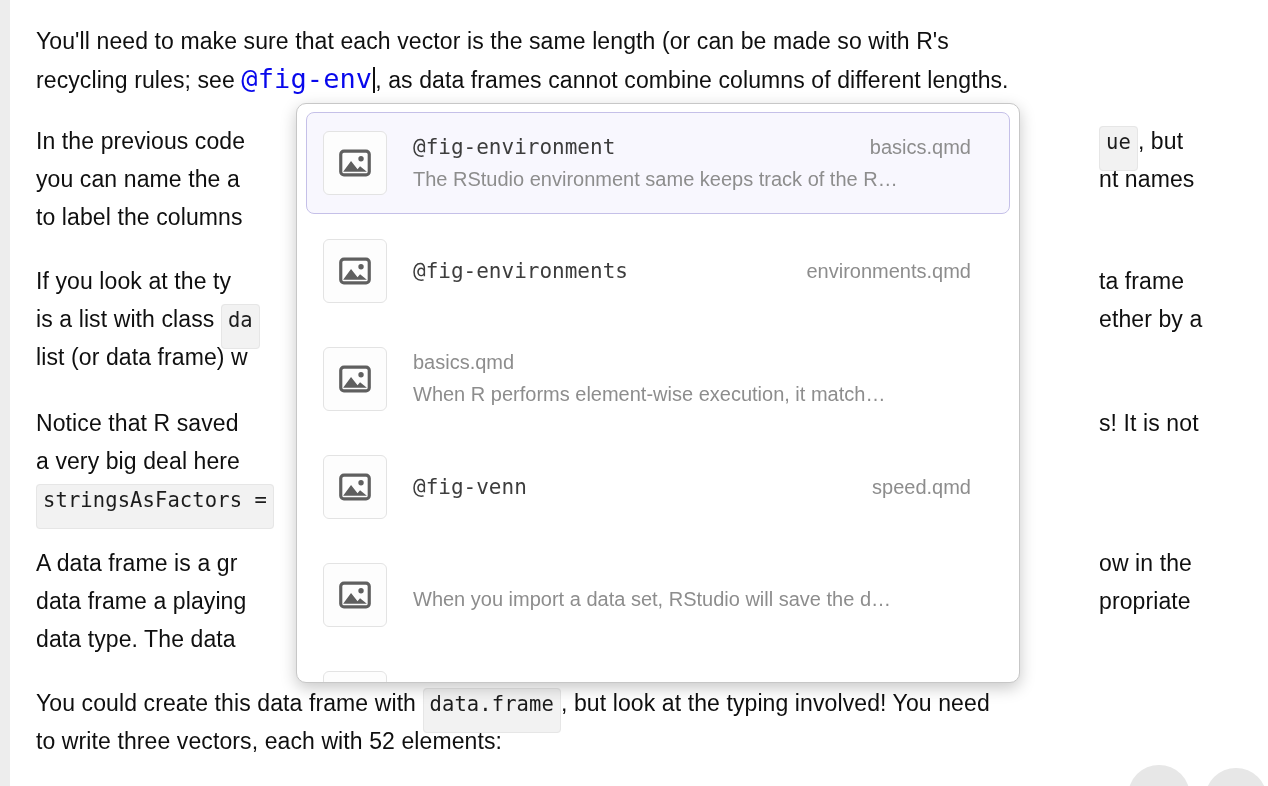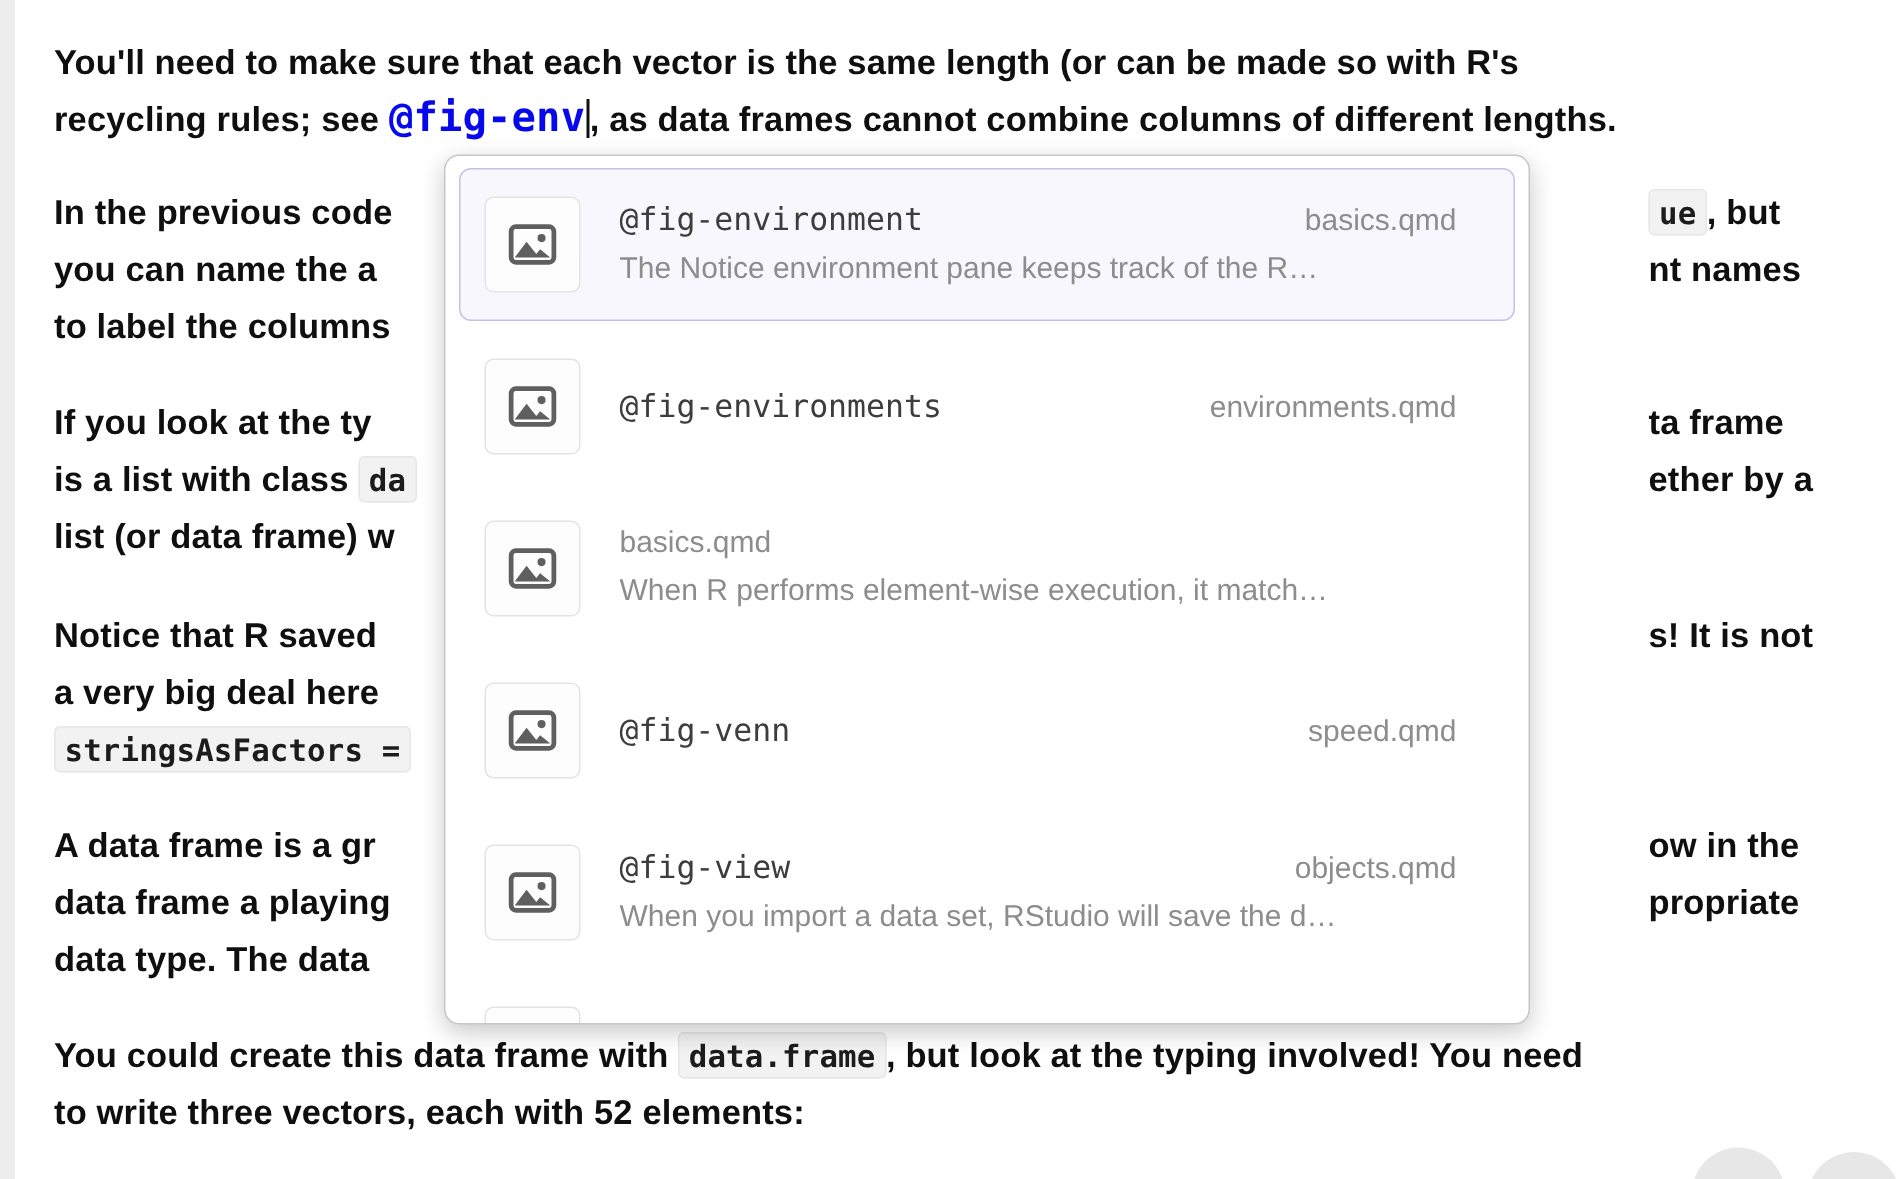--- a/index.html
+++ b/index.html
@@ -16,30 +16,29 @@
   }
   
   .doc-line {
     position: absolute;
     left: 36px;
     font-size: 23px;
     line-height: 38px;
     white-space: nowrap;
     letter-spacing: 0.1px;
     color: #0f0f0f;
-    font-weight: bold;
   }
   .doc-line.right-frag { left: 1099px; }
   .code {
     font-family: "DejaVu Sans Mono", monospace;
     font-size: 20.5px;
     background: #f2f2f2;
     border: 1px solid #e6e6e6;
     border-radius: 4px;
-    padding: 3px 6px 2px 6px;
+    padding: 3px 6px 16px 6px;
     color: #1c1c1c;
     white-space: nowrap;
   }
   .ref {
     font-family: "DejaVu Sans Mono", monospace;
     font-size: 27px;
     color: #0808ec;
   }
   .caret {
     display: inline-block;
@@ -174,21 +173,21 @@
           <rect x="3" y="4.5" width="18" height="15" rx="2" fill="none" stroke="currentColor" stroke-width="2"></rect>
           <circle cx="15.8" cy="9.3" r="1.7" fill="currentColor"></circle>
           <path d="M4.5 17.5 L9.5 10.8 L13.6 16 L15.2 14 L19.5 17.5 Z" fill="currentColor"></path>
         </svg>
     </div>
     <div class="item-text">
       <div class="item-title-row">
         <span class="item-label">@fig-environment</span>
         <span class="item-file">basics.qmd</span>
       </div>
-      <div class="item-desc">The Notice environment pane keeps track of the R…</div>
+      <div class="item-desc">The RStudio environment same keeps track of the R…</div>
     </div>
   </div>
 
   <div class="popup-item">
     <div class="icon-box">
       <svg width="38" height="38" viewBox="0 0 24 24">
           <rect x="3" y="4.5" width="18" height="15" rx="2" fill="none" stroke="currentColor" stroke-width="2"></rect>
           <circle cx="15.8" cy="9.3" r="1.7" fill="currentColor"></circle>
           <path d="M4.5 17.5 L9.5 10.8 L13.6 16 L15.2 14 L19.5 17.5 Z" fill="currentColor"></path>
         </svg>
@@ -235,24 +234,20 @@
 
   <div class="popup-item">
     <div class="icon-box">
       <svg width="38" height="38" viewBox="0 0 24 24">
           <rect x="3" y="4.5" width="18" height="15" rx="2" fill="none" stroke="currentColor" stroke-width="2"></rect>
           <circle cx="15.8" cy="9.3" r="1.7" fill="currentColor"></circle>
           <path d="M4.5 17.5 L9.5 10.8 L13.6 16 L15.2 14 L19.5 17.5 Z" fill="currentColor"></path>
         </svg>
     </div>
     <div class="item-text">
-      <div class="item-title-row">
-        <span class="item-label">@fig-view</span>
-        <span class="item-file">objects.qmd</span>
-      </div>
       <div class="item-desc">When you import a data set, RStudio will save the d…</div>
     </div>
   </div>
 
   <div class="popup-item">
     <div class="icon-box">
       
     </div>
 
   </div>

